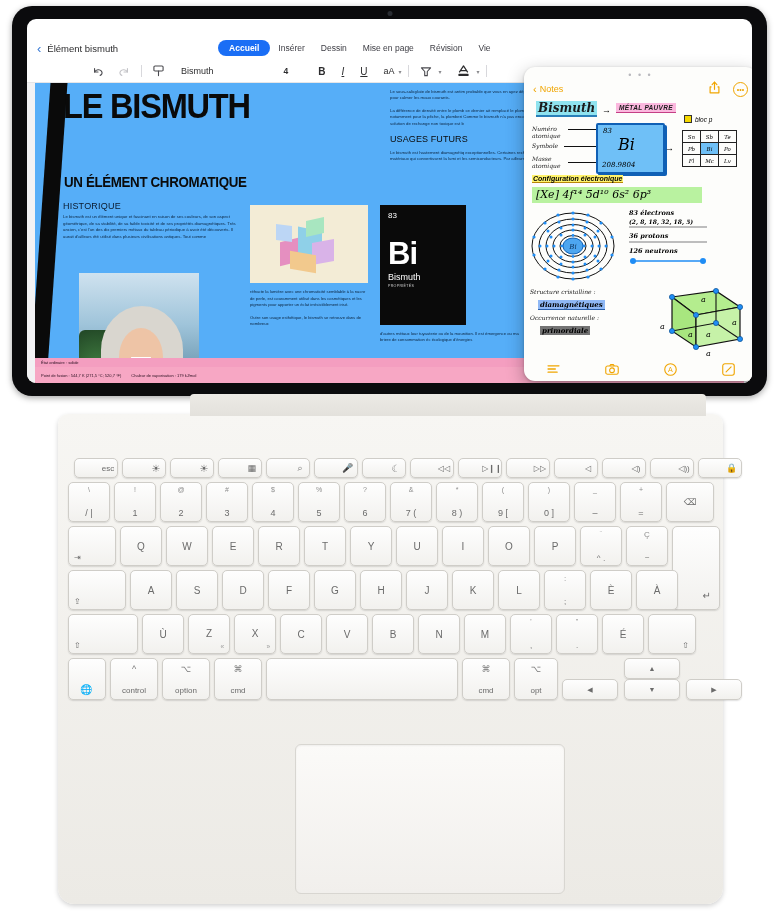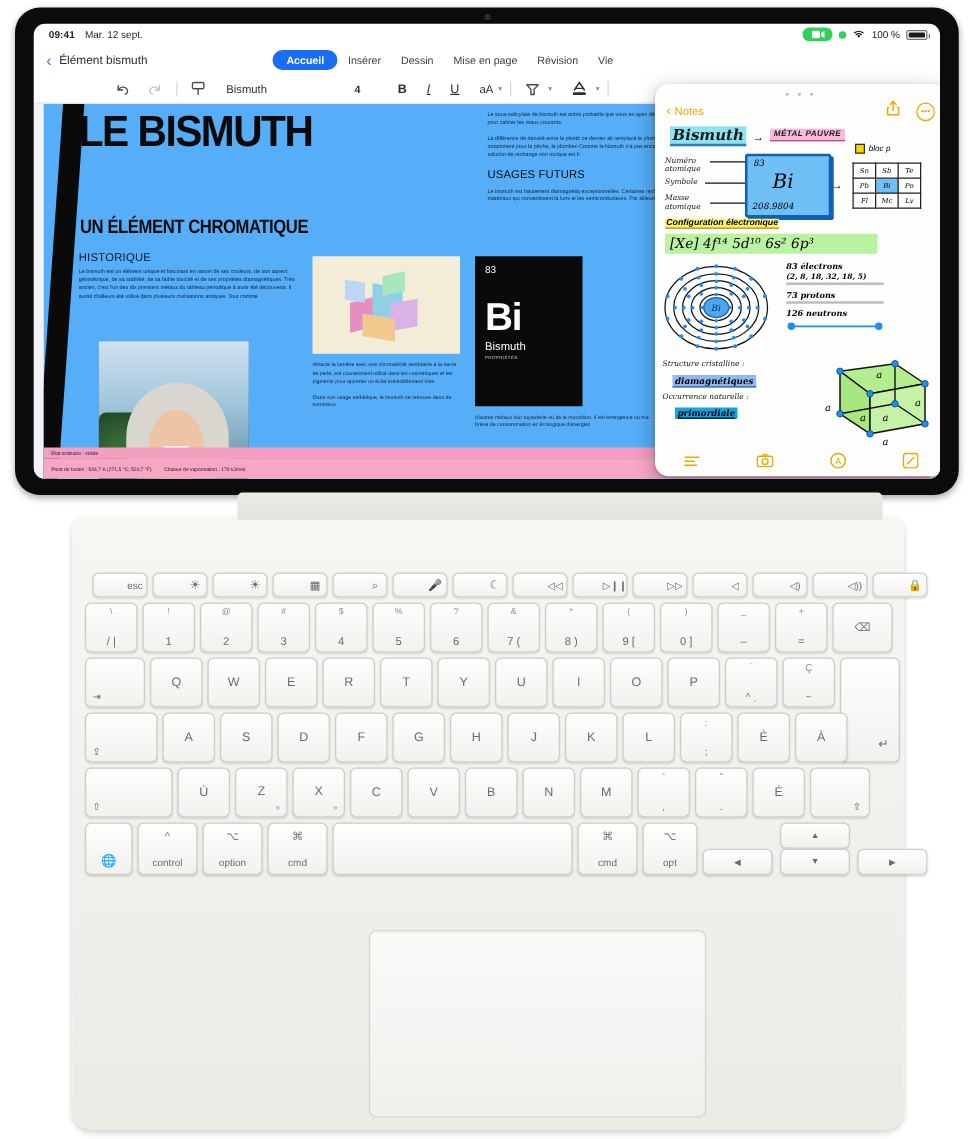--- a/index.html
+++ b/index.html
@@ -244,44 +244,20 @@
 </style>
 </head>
 <body>
 
 <div class="stage">
 
   <div class="ipad">
     <div class="front-cam"></div>
     <div class="ipad-inner">
 
-      <div class="statusbar">
-        <span class="sb-time">09:41</span>
-        <span class="sb-date">Mar. 12 sept.</span>
-        <span class="sb-right">
-          <span class="sb-rec">
-            <svg width="11" height="7" viewBox="0 0 11 7">
-                <rect x="0.5" y="0.5" width="6.5" height="6" rx="1.2" fill="#fff"></rect>
-                <path d="M8 2.2 L10.6 0.7 V6.3 L8 4.8 Z" fill="#fff"></path>
-              </svg>
-          </span>
-          <span class="sb-dot"></span>
-          <span>
-            <svg width="10" height="8" viewBox="0 0 12 9">
-                <path d="M6 8.3 L4.4 6.4a2.4 2.4 0 0 1 3.2 0Z" fill="#1c1c1e"></path>
-                <path d="M1.9 3.6a6.4 6.4 0 0 1 8.2 0" stroke="#1c1c1e" stroke-width="1.2" fill="none" stroke-linecap="round"></path>
-                <path d="M3.5 5.3a4 4 0 0 1 5 0" stroke="#1c1c1e" stroke-width="1.2" fill="none" stroke-linecap="round"></path>
-              </svg>
-          </span>
-          <span class="sb-pct">100 %</span>
-          <span class="sb-batt">
-              <i></i>
-            </span>
-        </span>
-      </div>
 
       <div class="appbar">
         <span class="back-chev">‹</span>
         <span class="doc-title">Élément bismuth</span>
         <span class="ribbon-tabs">
           <span class="rtab active">Accueil</span>
           <span class="rtab">Insérer</span>
           <span class="rtab">Dessin</span>
           <span class="rtab">Mise en page</span>
           <span class="rtab">Révision</span>
@@ -532,34 +508,34 @@
                 <circle cx="54" cy="39" r="1.4"></circle>
               <circle cx="43" cy="49.5" r="1.4"></circle>
                 <circle cx="32" cy="39" r="1.4"></circle>
             </g>
           </svg>
 
           <div class="facts">
             <div class="fact">83 électrons</div>
             <div class="fact" style="font-size:6px;">(2, 8, 18, 32, 18, 5)</div>
             <div class="uline"></div>
-            <div class="fact">73 protons</div>
+            <div class="fact">36 protons</div>
             <div class="uline"></div>
             <div class="fact">126 neutrons</div>
             <svg width="78" height="8" style="display:block;margin-top:2px;">
               <line x1="4" y1="4" x2="74" y2="4" stroke="#1f8df5" stroke-width="1.4"></line>
               <circle cx="4" cy="4" r="3" fill="#1f8df5"></circle>
                 <circle cx="74" cy="4" r="3" fill="#1f8df5"></circle>
             </svg>
           </div>
 
           <div class="lbl" style="left:6px;top:190px;">Structure cristalline :</div>
           <div style="position:absolute;left:14px;top:201px;font-size:7px;font-style:italic;font-weight:700;background:#8fb8f5;padding:0 2px;border-bottom:1.5px solid #2a5fa8;font-family:'DejaVu Serif',serif;">diamagnétiques</div>
           <div class="lbl" style="left:6px;top:216px;">Occurrence naturelle :</div>
-          <div style="position:absolute;left:16px;top:227px;font-size:7px;font-style:italic;font-weight:700;background:#0ea5e9;padding:0 2px;font-family:'DejaVu Serif',serif;text-decoration:underline;">primordiale</div>
+          <div style="position:absolute;left:16px;top:227px;font-size:7px;font-style:italic;font-weight:700;background:#737373;padding:0 2px;font-family:'DejaVu Serif',serif;">primordiale</div>
 
           <svg class="cryst" viewBox="0 0 105 72">
             <polygon points="28,12 72,6 96,22 52,30" fill="#b4ed8e" stroke="#111" stroke-width="1.2"></polygon>
             <polygon points="28,12 52,30 52,62 28,46" fill="#a8e67f" stroke="#111" stroke-width="1.2"></polygon>
             <polygon points="52,30 96,22 96,54 52,62" fill="#c6f2a8" stroke="#111" stroke-width="1.2"></polygon>
             <polyline points="28,46 72,38 96,54" fill="none" stroke="#111" stroke-width="1.1"></polyline>
             <line x1="72" y1="6" x2="72" y2="38" stroke="#111" stroke-width="1.1"></line>
             <g fill="#1f8df5" stroke="#0a4d8f" stroke-width=".7">
               <circle cx="28" cy="12" r="2.6"></circle>
                 <circle cx="72" cy="6" r="2.6"></circle>

